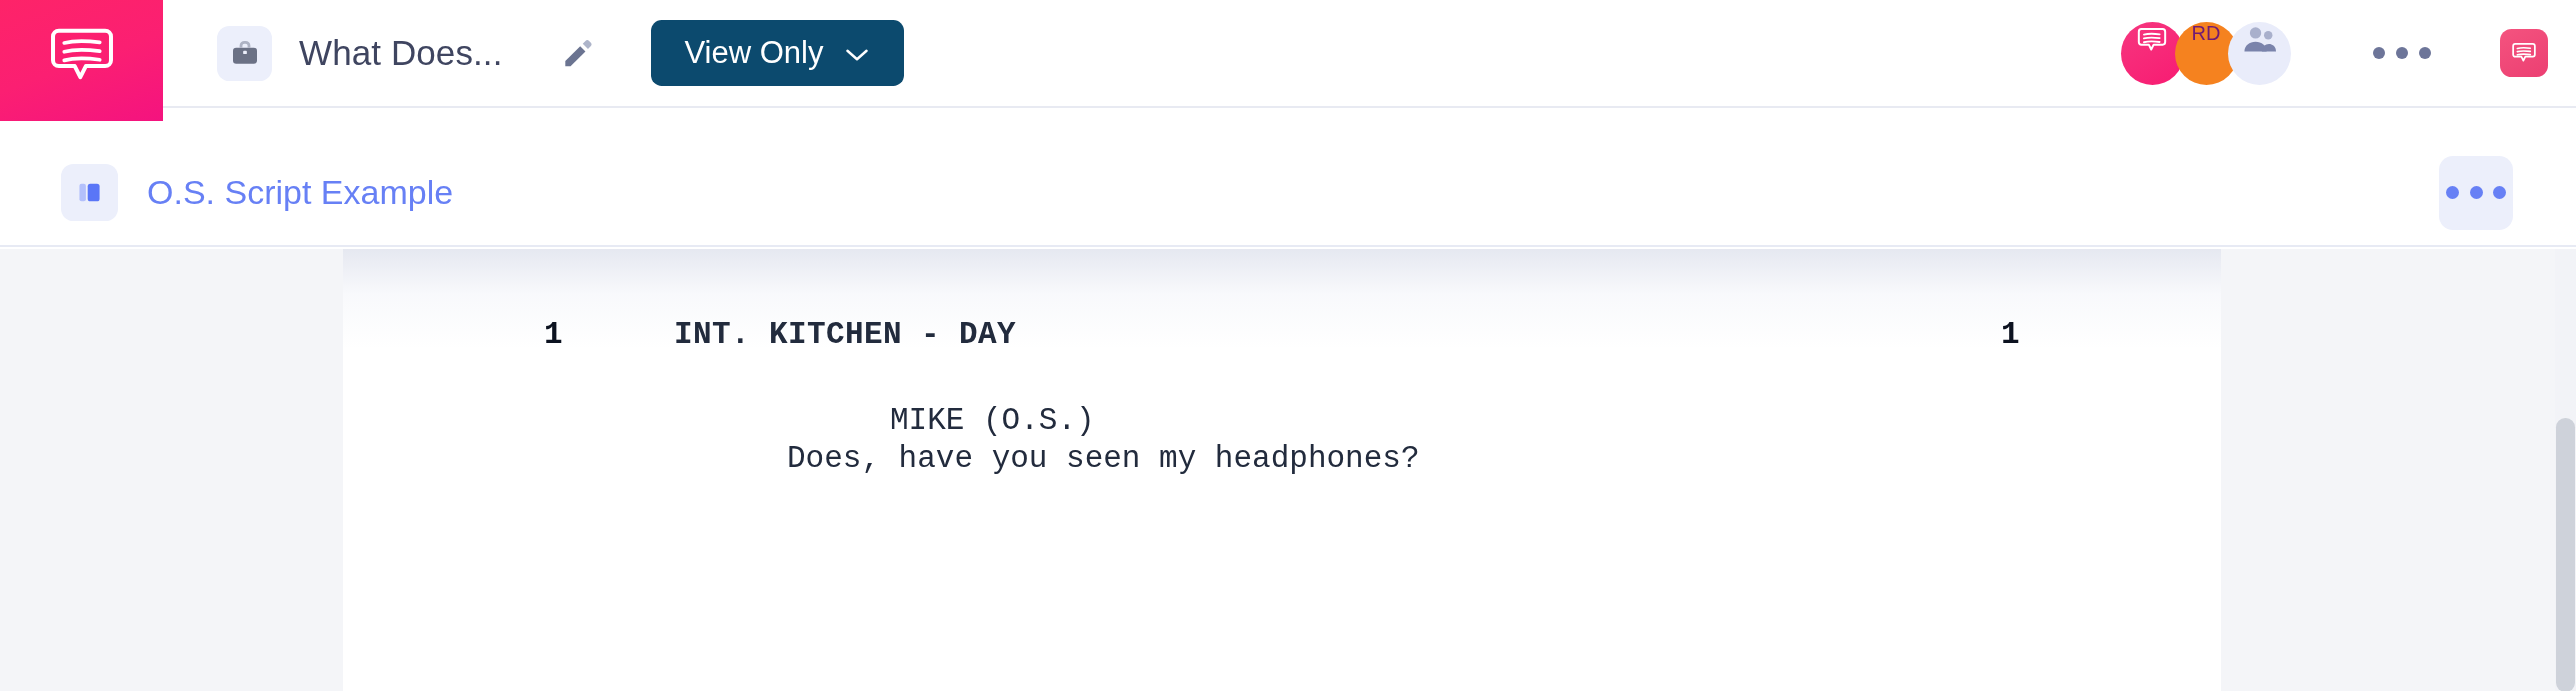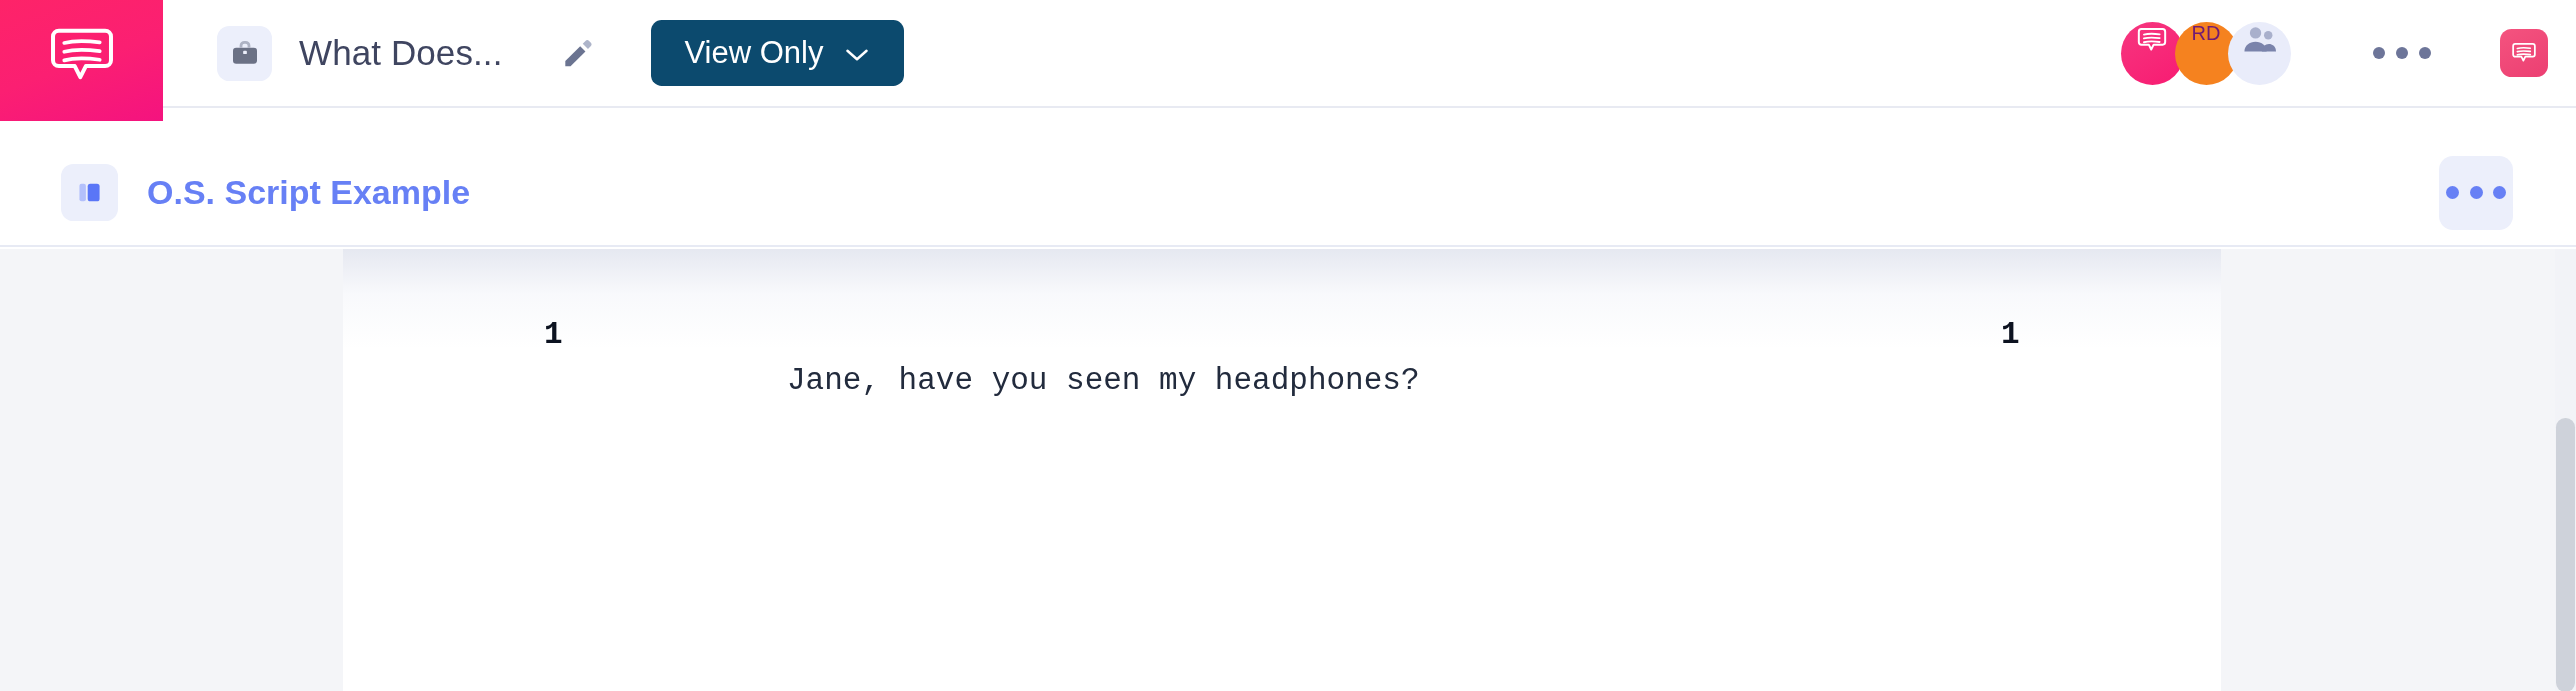--- a/index.html
+++ b/index.html
@@ -142,21 +142,20 @@
   
   .crumbbar {
     position: absolute;
     top: 140px; left: 0;
     width: 2576px;
     height: 107px;
     background: #ffffff;
     display: flex;
     align-items: center;
     border-bottom: 2.3px solid #e7eaf4;
-    font-weight: bold;
   }
 
   .crumb-icon-chip {
     margin-left: 61px;
     width: 57px; height: 57px;
     border-radius: 12.3px;
     background: #eceffb;
     display: flex; align-items: center; justify-content: center;
     flex: 0 0 auto;
   }
@@ -396,25 +395,27 @@
   </div>
 
   <div class="docarea">
     <div class="page">
       <div class="page-top-shade"></div>
 
       <div class="script">
 
         <div class="scene-row">
           <span class="scene-num-l">1</span>
+          <span class="scene-head">INT. KITCHEN - DAY</span>
           <span class="scene-num-r">1</span>
         </div>
 
 
-        <div class="dialogue">Jane, have you seen my headphones?</div>
+        <div class="char-cue">MIKE (O.S.)</div>
+        <div class="dialogue">Does, have you seen my headphones?</div>
 
       </div>
     </div>
   </div>
 
   <div class="scrollbar-track">
     <div class="scrollbar-thumb"></div>
   </div>
 
 </div>

